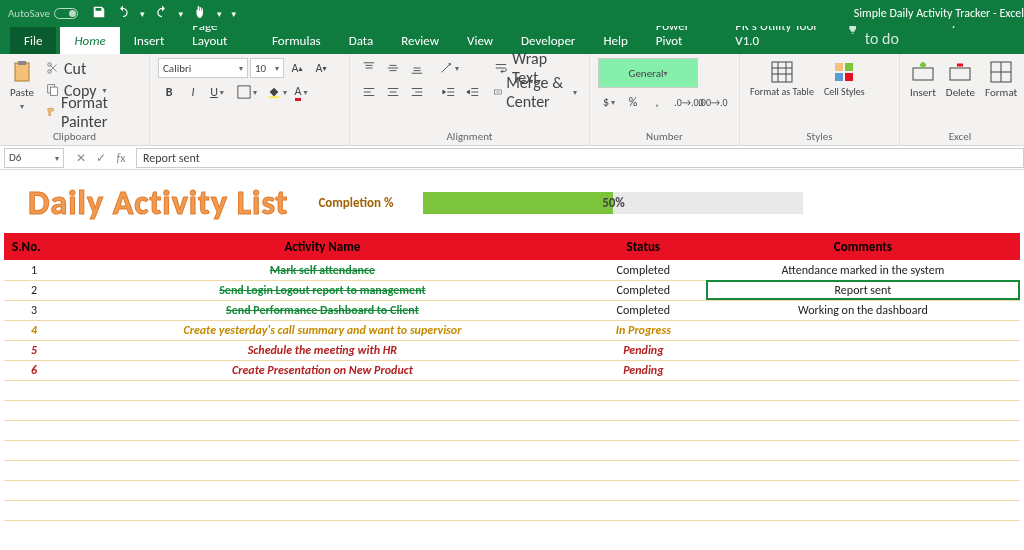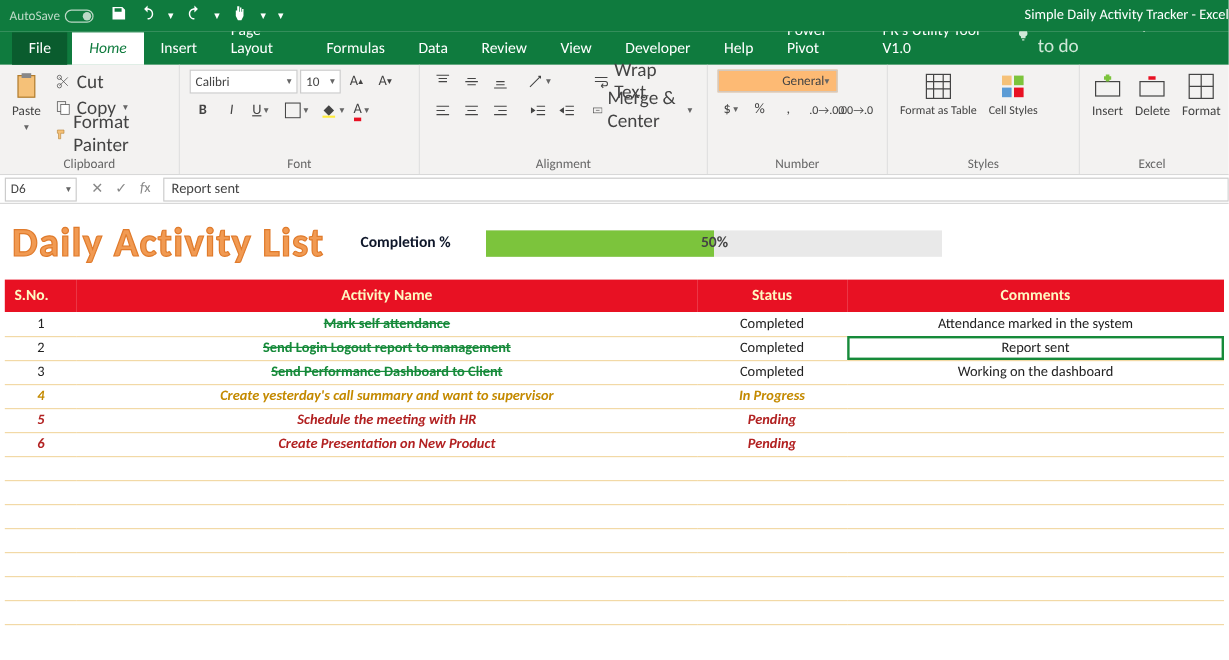--- a/index.html
+++ b/index.html
@@ -27,39 +27,39 @@
 .bigbtn { display: flex; flex-direction: column; align-items: center; gap: 2px; font-size: 11px; cursor:pointer; padding:2px 2px; }
 .bigbtn svg { width: 24px; height: 24px; }
 .stack { display: flex; flex-direction: column; gap: 2px; }
 .stack .row { display:flex; align-items:center; gap:4px; font-size:16px; height:20px; cursor:pointer; padding:0 4px;}
 .smicon { width:14px; height:14px; }
 .fontname { width:90px; height:20px; border:1px solid #ccc; background:#fff; font-size:11px; padding:0 4px; display:flex; align-items:center; justify-content:space-between;}
 .fontsize { width:34px; height:20px; border:1px solid #ccc; background:#fff; font-size:11px; padding:0 4px; display:flex; align-items:center; justify-content:space-between;}
 .btnrow { display:flex; gap:2px; }
 .rb { width:22px; height:20px; display:flex; align-items:center; justify-content:center; cursor:pointer; font-size:12px;}
 .dd::after { content:"▾"; font-size:8px; margin-left:2px; color:#666;}
-.numfmt { width:100px; height:19px; border:1px solid #ccc; background:#fdba74; font-size:11px; padding:0 6px; display:flex;align-items:center;justify-content:flex-end;}
+.numfmt { width:100px; height:30px; border:1px solid #ccc; background:#86efac; font-size:11px; padding:0 6px; display:flex;align-items:center;justify-content:center;}
 
 .formula-bar { height: 24px; background: #fff; border-bottom: 1px solid #d8d8d8; display: flex; align-items: center; }
 .name-box { width: 60px; height: 20px; margin: 0 2px 0 4px; border: 1px solid #ccc; font-size: 11px; display:flex; align-items:center; padding:0 4px; justify-content:space-between;}
 .fx-btns { display:flex; gap:2px; padding:0 6px; color:#888; }
 .fx-btns span { width:18px; text-align:center; cursor:pointer; font-size:12px;}
 .fx-input { flex:1; height:20px; border:1px solid #ccc; font-size:12px; padding:0 6px; display:flex;align-items:center;}
 
 .sheet { padding: 8px 4px 0 4px; }
-.titlearea { display:flex; align-items:center; gap:30px; padding:4px 6px 10px 6px; }
+.titlearea { display:flex; align-items:center; gap:30px; padding:4px 6px 10px 6px;margin-left:18px; }
 .biglogo { font-size: 34px; font-weight: 800; color:#f19a52; font-family: Calibri, sans-serif; letter-spacing:1px;
   -webkit-text-stroke: 1px #e07b2c; text-shadow: 1px 1px 0 #fff; }
-.comp-label { font-size:13px; font-weight:700; color:#0f172a; }
+.comp-label { font-size:13px; font-weight:700; color:#a16207; }
 .bar-wrap { width: 380px; height:22px; background:#e9e9e9; position:relative; }
 .bar-fill { position:absolute; left:0; top:0; height:100%; width:50%; background:#7cc43c; }
 .bar-text { position:absolute; left:0; right:0; top:0; bottom:0; display:flex; align-items:center; justify-content:center; font-weight:700; font-size:13px;}
 
 table.track { width:100%; border-collapse:collapse; font-size:12px; }
-table.track th { background:#e81123; color:#fef9c3; font-weight:700; padding:6px 8px; text-align:center; font-size:13px;}
+table.track th { background:#e81123; color:#000000; font-weight:700; padding:6px 8px; text-align:center; font-size:13px;}
 table.track th.sno { text-align:left; width:60px;}
 table.track td { padding:2px 8px; height:20px; border-bottom:1px solid #f2d9a6; text-align:center; }
 table.track td.sno { text-align:center; width:60px; font-weight:600;}
 tr.completed td { color:#168a3a; }
 tr.completed td.act { text-decoration: line-through; font-weight:600;}
 tr.completed td.status, tr.completed td.comm, tr.completed td.sno { color:#222; text-decoration:none; font-weight:400;}
 tr.inprog td { color:#c48a00; font-style:italic; font-weight:600;}
 tr.pending td { color:#b22222; font-style:italic; font-weight:600;}
 tr.empty td { color:transparent; }
 td.selcell { outline:2px solid #168a3a; outline-offset:-2px; background:#fff; }
@@ -190,21 +190,20 @@
             <svg class="smicon" viewBox="0 0 16 16">
               <path d="M3 8l5-5 5 5-5 5z" fill="#444"></path>
               <rect x="2" y="13" width="12" height="2" fill="#ffeb3b"></rect>
             </svg>
           </div>
         <div class="rb dd">
             <span style="border-bottom:3px solid #e81123;">A</span>
           </div>
       </div>
     </div>
-    <div class="group-label">Font</div>
   </div>
 
   <div class="group" style="width:240px;">
     <div class="group-body">
       <div class="stack" style="gap:4px;">
         <div class="btnrow">
           <div class="rb">
               <svg class="smicon" viewBox="0 0 16 16">
                 <path stroke="#444" d="M2 2h12M4 5h8M4 8h8"></path>
               </svg>

